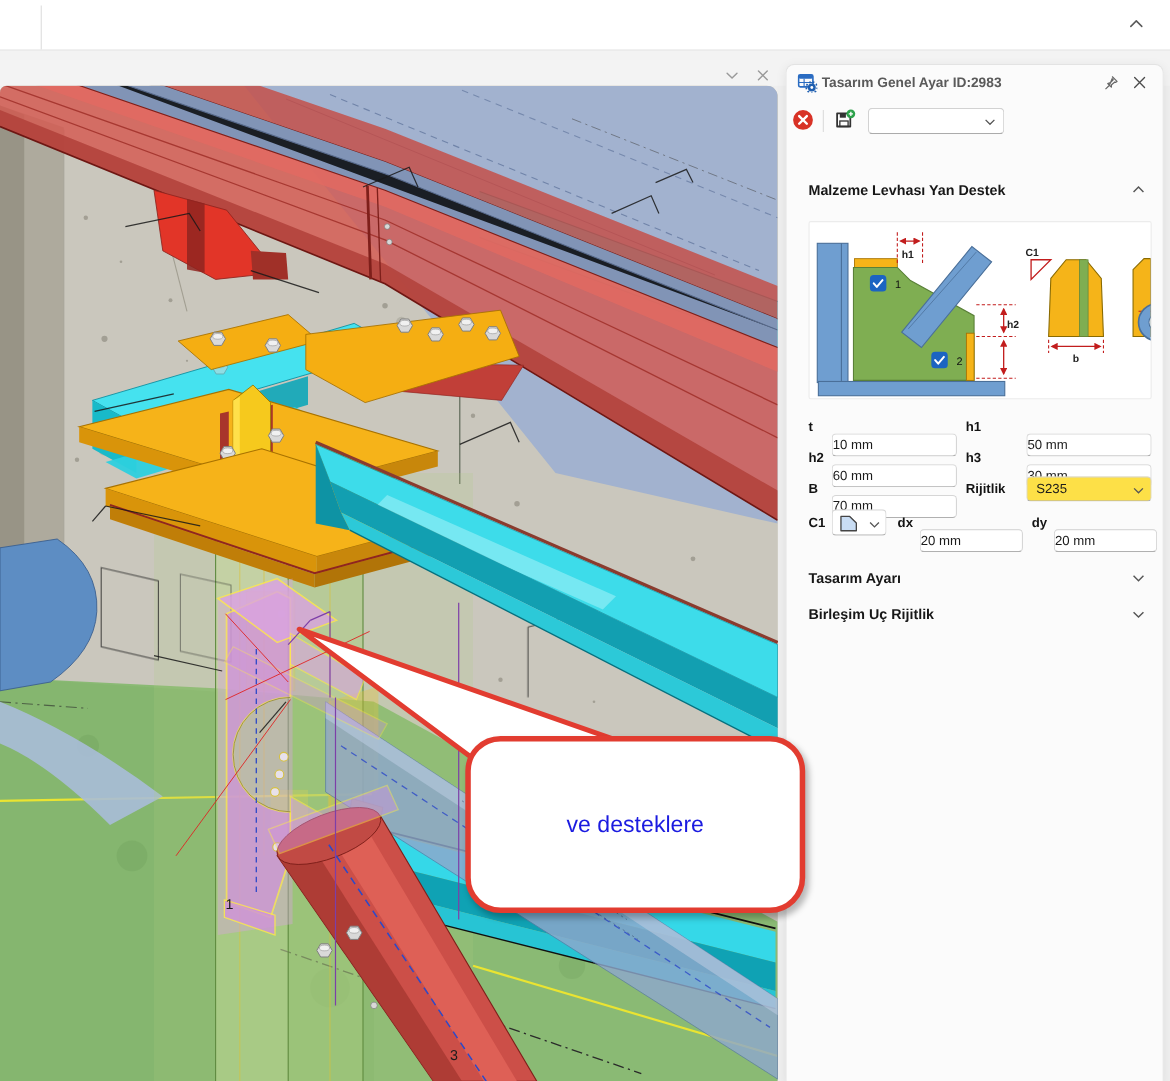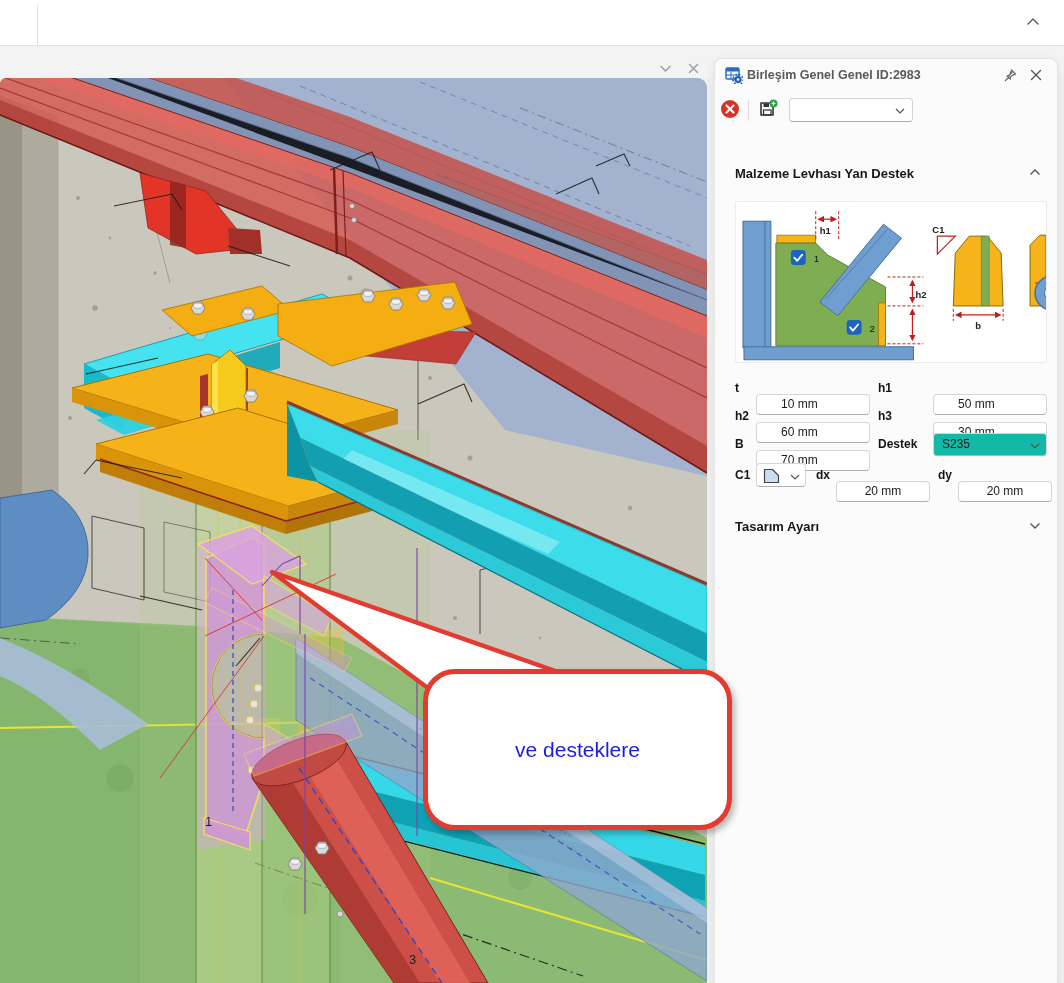--- a/index.html
+++ b/index.html
@@ -44,33 +44,33 @@
   .sec-head .t{font-size:13px;font-weight:700;color:#171717;}
   .sec-head svg{position:absolute;right:4px;top:4px;}
   .diagram{position:absolute;left:20px;top:142px;width:310px;height:160px;background:#ffffff;
            border:1px solid #ececec;border-radius:2px;}
   .row{position:absolute;left:20px;width:312px;height:24px;display:flex;align-items:center;}
   .r1{top:317px}.r2{top:345px}.r3{top:373px}.r4{top:404px}
   .lab{font-size:12px;font-weight:600;color:#141414;}
   .lab1{width:21px;flex:none;}
   .lab2{width:55px;flex:none;margin-left:8px;}
   .fin{width:114px;height:21px;flex:none;border:1px solid #d6d6d6;border-bottom-color:#b0b0b0;
-       border-radius:4px;background:#fff;font-size:12px;color:#1b1b1b;padding:0 24px;box-sizing:border-box;
+       border-radius:4px;background:#fff;font-size:12px;color:#1b1b1b;padding:0 0;box-sizing:border-box;
        font-family:"Liberation Sans",sans-serif;outline:none;margin-top:32px;}
   .fsel{width:114px;height:23px;flex:none;border:1px solid #d6d6d6;border-bottom-color:#b0b0b0;
-        border-radius:4px;background:#14b8a6;font-size:12px;color:#1b1b1b;line-height:21px;
+        border-radius:4px;background:#fde047;font-size:12px;color:#1b1b1b;line-height:21px;
         padding:0 8px;box-sizing:border-box;position:relative;cursor:pointer;}
   .fsel svg{position:absolute;right:6px;top:8px;}
   .shapesel{width:50px;height:24px;flex:none;border:1px solid #d6d6d6;border-bottom-color:#b0b0b0;
         border-radius:4px;background:#fff;position:relative;cursor:pointer;box-sizing:border-box;}
   .shapesel .chev{position:absolute;right:5px;top:9px;}
   .shapesel .shp{position:absolute;left:6px;top:4px;}
   .dxl{width:20px;flex:none;margin-left:10px;}
   .dyl{width:20px;flex:none;margin-left:8px;}
-  .fin2{width:94px;text-align:center;}
+  .fin2{width:94px;}
 </style>
 </head>
 <body>
 
 <div class="topbar">
   <div class="topbar-divider"></div>
   <div class="topbar-collapse">
     <svg width="18" height="16" viewBox="0 0 18 16">
       <polyline points="4,10 9,5 14,10" fill="none" stroke="#5a5a5a" stroke-width="1.4" stroke-linecap="round" stroke-linejoin="round"></polyline>
     </svg>
@@ -367,21 +367,21 @@
 <div class="panel">
 
   <svg class="p-title-icon" viewBox="0 0 18 18">
     <rect x="1" y="2" width="13" height="11" rx="1.5" fill="none" stroke="#2a6cc2" stroke-width="1.5"></rect>
     <rect x="1" y="2" width="13" height="3.5" rx="1.5" fill="#2a6cc2"></rect>
     <path d="M6,5.5 V13 M1,9 H14" stroke="#2a6cc2" stroke-width="1"></path>
     <circle cx="13" cy="13.5" r="3.6" fill="#1f5fb0"></circle>
     <circle cx="13" cy="13.5" r="5" fill="none" stroke="#1f5fb0" stroke-width="1.6" stroke-dasharray="1.6,1.8"></circle>
     <circle cx="13" cy="13.5" r="1.3" fill="#fff"></circle>
   </svg>
-  <span class="p-title">Birleşim Genel Genel ID:2983</span>
+  <span class="p-title">Tasarım Genel Ayar ID:2983</span>
   <div class="p-pin">
     <svg width="14" height="14" viewBox="0 0 14 14">
       <path d="M8,1.5 L12.5,6 L11,7 L10.5,6.5 L7.5,9 L7.3,11.2 L5.6,9.5 L2,13 M5.6,9.5 L4,8 L6.5,7 L9,4.5 L8,3.5 Z" fill="none" stroke="#666" stroke-width="1.1" stroke-linejoin="round"></path>
     </svg>
   </div>
   <div class="p-close">
     <svg width="14" height="14" viewBox="0 0 14 14">
       <path d="M2.5,2.5 L11.5,11.5 M11.5,2.5 L2.5,11.5" stroke="#4c4c4c" stroke-width="1.2" stroke-linecap="round"></path>
     </svg>
   </div>
@@ -481,21 +481,21 @@
   </div>
   <div class="row r2">
     <span class="lab lab1">h2</span>
     <input class="fin" type="text" value="60 mm" style="">
     <span class="lab lab2">h3</span>
     <input class="fin" type="text" value="30 mm" style="">
   </div>
   <div class="row r3">
     <span class="lab lab1">B</span>
     <input class="fin" type="text" value="70 mm" style="">
-    <span class="lab lab2">Destek</span>
+    <span class="lab lab2">Rijitlik</span>
     <div class="fsel">
       <span>S235</span>
       <svg width="10" height="8" viewBox="0 0 10 8">
         <polyline points="1,2 5,6 9,2" fill="none" stroke="#555" stroke-width="1.2"></polyline>
       </svg>
     </div>
   </div>
   <div class="row r4">
     <span class="lab lab1">C1</span>
     <div class="shapesel">
@@ -511,13 +511,19 @@
     <span class="lab dyl">dy</span>
     <input class="fin fin2" type="text" value="20 mm" style="">
   </div>
 
   <div class="sec-head" style="top:458px;">
     <span class="t">Tasarım Ayarı</span>
     <svg width="12" height="9" viewBox="0 0 12 9">
       <polyline points="1.5,2.5 6,7 10.5,2.5" fill="none" stroke="#555" stroke-width="1.3"></polyline>
     </svg>
   </div>
+  <div class="sec-head" style="top:491px;">
+    <span class="t">Birleşim Uç Rijitlik</span>
+    <svg width="12" height="9" viewBox="0 0 12 9">
+      <polyline points="1.5,2.5 6,7 10.5,2.5" fill="none" stroke="#555" stroke-width="1.3"></polyline>
+    </svg>
+  </div>
 </div>
 
 </body></html>

